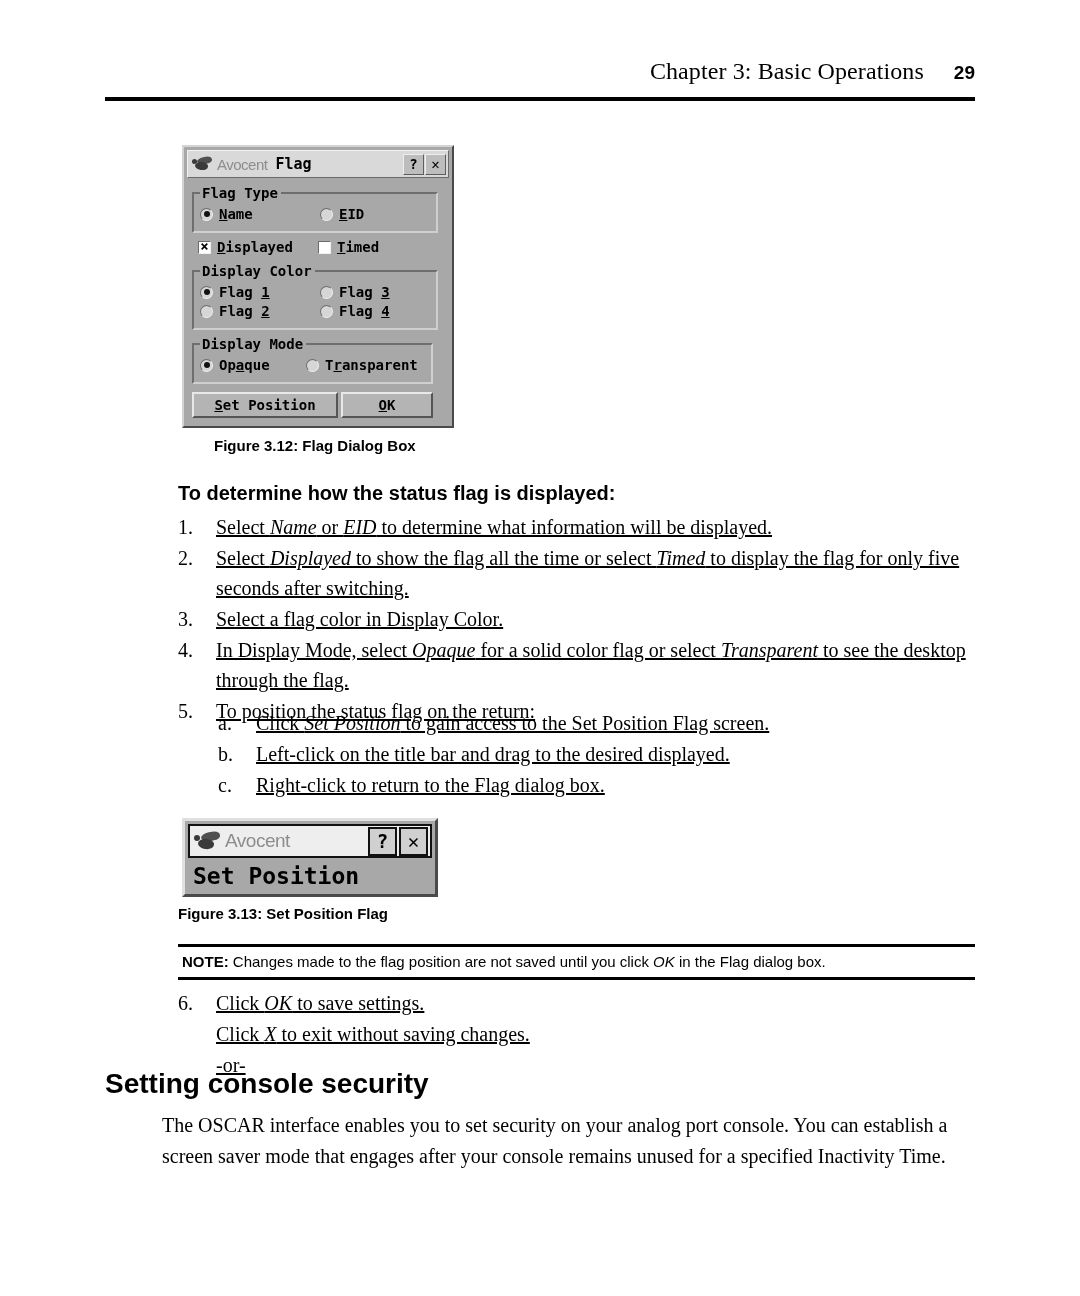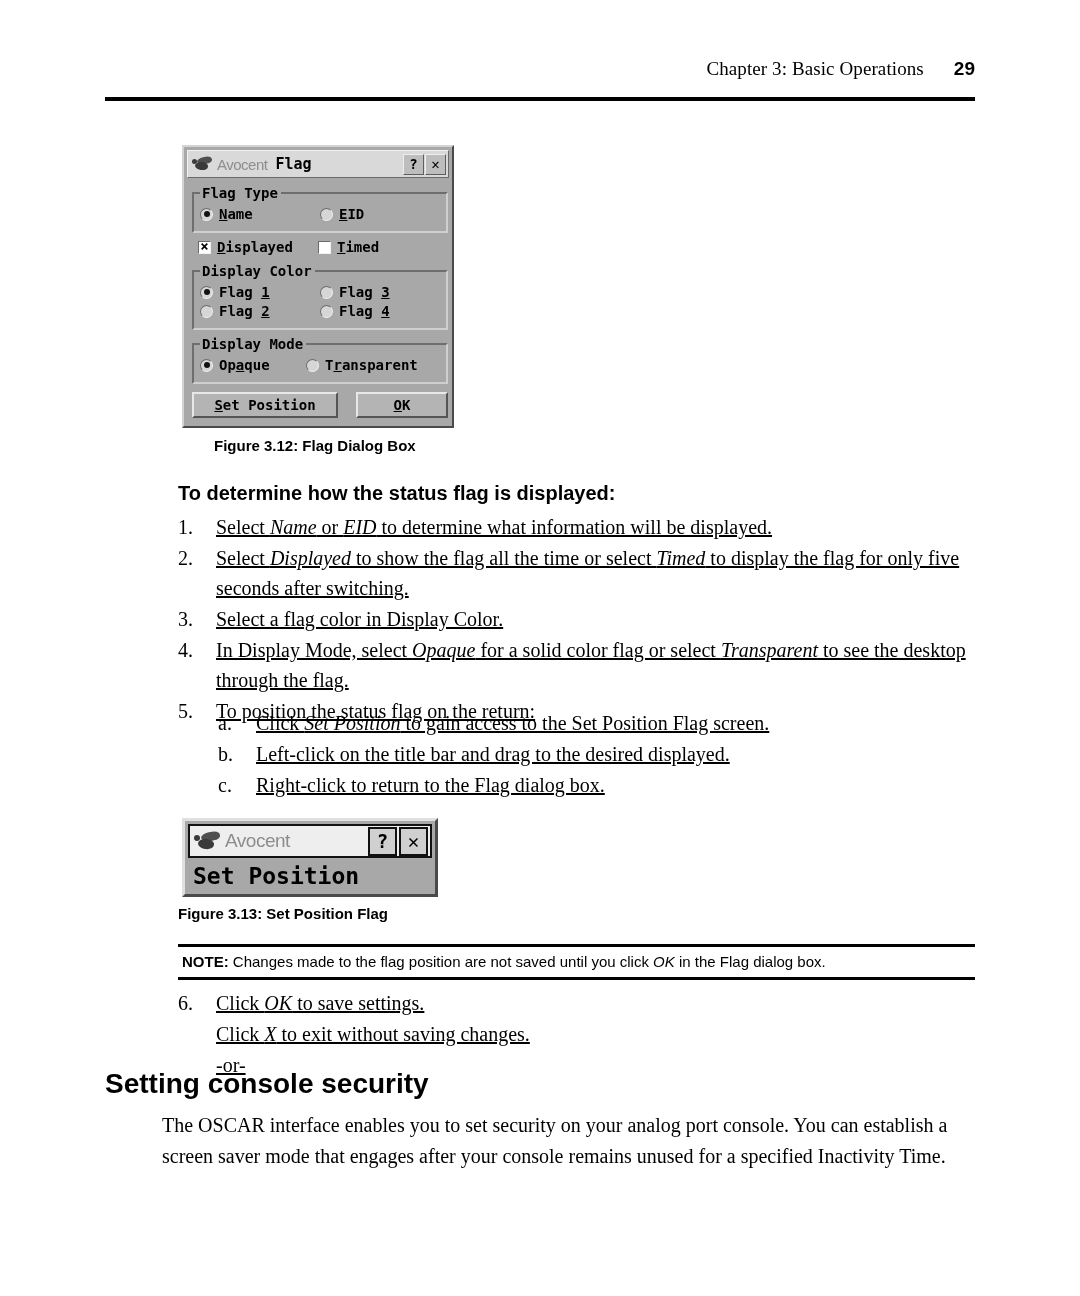--- a/index.html
+++ b/index.html
@@ -20,21 +20,21 @@
   
   .header {
     position: absolute;
     left: 105px;
     top: 58px;
     width: 870px;
     text-align: right;
   }
   .header-text {
     font-family: "Liberation Serif", serif;
-    font-size: 19px;
+    font-size: 24px;
     letter-spacing: 0.1px;
   }
   .header-page {
     font-family: "Liberation Sans", sans-serif;
     font-weight: bold;
     font-size: 19px;
     margin-left: 30px;
   }
   .header-rule {
     position: absolute;
@@ -128,21 +128,21 @@
     display: flex;
     align-items: center;
     justify-content: center;
     font-family: "DejaVu Sans Mono", monospace;
     font-size: 14px;
     font-weight: bold;
     color: #000;
     flex: 0 0 auto;
     line-height: 1;
   }
-  .dlg-body { padding: 4px 4px 8px 8px; }
+  .dlg-body { padding: 4px 19px 8px 8px; }
 
   fieldset.group {
     border: 2px solid #808080;
     border-top-color: #6e6e6e;
     border-left-color: #6e6e6e;
     border-right-color: #cfcfcf;
     border-bottom-color: #cfcfcf;
     margin: 0 0 6px 0;
     padding: 2px 6px 6px 6px;
   }

